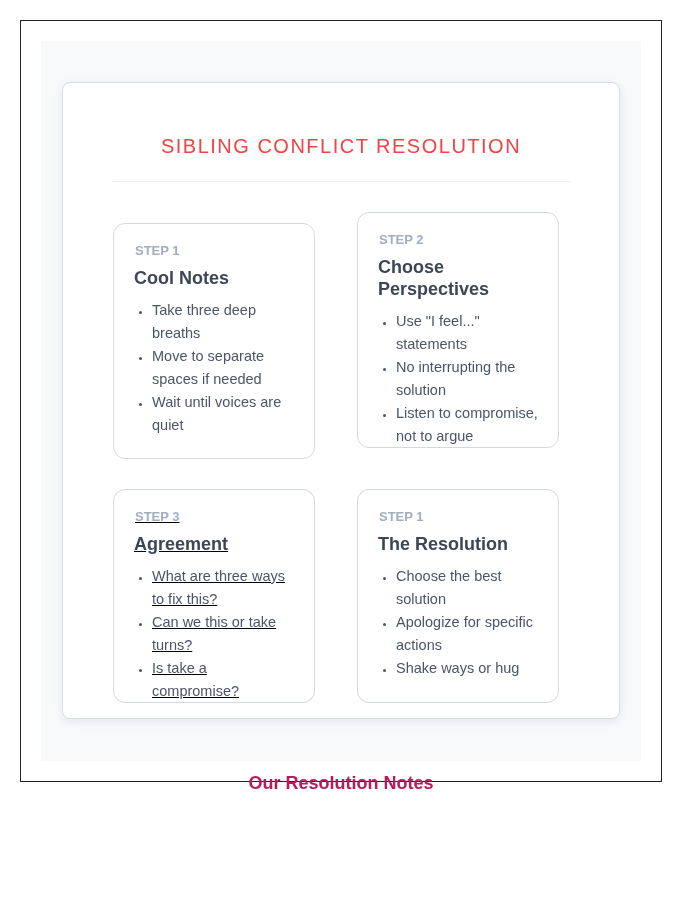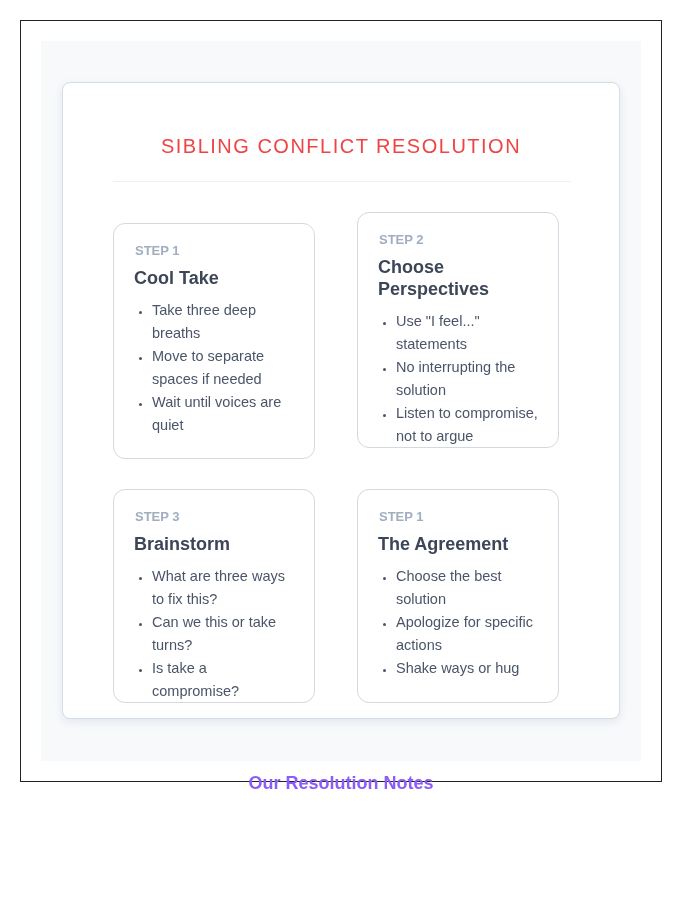--- a/index.html
+++ b/index.html
@@ -65,21 +65,21 @@
       position: absolute;
       width: 202px;
       background: #ffffff;
       border: 1px solid #d3d9e0;
       border-radius: 12px;
       box-sizing: border-box;
       padding: 18px 20px 0 20px;
     }
     .step.s1 { left: 50px;  top: 140px; height: 236px; }
     .step.s2 { left: 294px; top: 129px; height: 236px; }
-    .step.s3 { left: 50px;  top: 406px; height: 214px; }
+    .step.s3 { left: 50px;  top: 406px; height: 214px; text-decoration: underline; }
     .step.s4 { left: 294px; top: 406px; height: 214px; }
     .step-label {
       font-size: 13px;
       font-weight: bold;
       color: #a0aec0;
       letter-spacing: 0px;
       line-height: 18px;
       margin: 0 0 0 1px;
     }
     .step-title {
@@ -104,69 +104,69 @@
       font-size: 11px;
     }
     .notes-title {
       position: absolute;
       left: 0;
       width: 682px;
       top: 772px;
       text-align: center;
       font-size: 18px;
       font-weight: bold;
-      color: #8b5cf6;
+      color: #be185d;
       line-height: 22px;
       margin: 0;
     }
   </style>
 </head>
 <body>
 
 <div class="frame"></div>
 <div class="panel">
 </div>
 
 <div class="card">
   <h1 class="title">SIBLING CONFLICT RESOLUTION</h1>
   <div class="divider"></div>
 
   <div class="step s1">
     <div class="step-label">STEP 1</div>
-    <div class="step-title">Cool Take</div>
+    <div class="step-title">Cool Notes</div>
     <ul>
       <li>Take three deep breaths</li>
       <li>Move to separate spaces if needed</li>
       <li>Wait until voices are quiet</li>
     </ul>
   </div>
 
   <div class="step s2">
     <div class="step-label">STEP 2</div>
     <div class="step-title">Choose Perspectives</div>
     <ul>
       <li>Use "I feel..." statements</li>
       <li>No interrupting the solution</li>
       <li>Listen to compromise, not to argue</li>
     </ul>
   </div>
 
   <div class="step s3">
     <div class="step-label">STEP 3</div>
-    <div class="step-title">Brainstorm</div>
+    <div class="step-title">Agreement</div>
     <ul>
       <li>What are three ways to fix this?</li>
       <li>Can we this or take turns?</li>
       <li>Is take a compromise?</li>
     </ul>
   </div>
 
   <div class="step s4">
     <div class="step-label">STEP 1</div>
-    <div class="step-title">The Agreement</div>
+    <div class="step-title">The Resolution</div>
     <ul>
       <li>Choose the best solution</li>
       <li>Apologize for specific actions</li>
       <li>Shake ways or hug</li>
     </ul>
   </div>
 </div>
 
 <h2 class="notes-title">Our Resolution Notes</h2>
 

